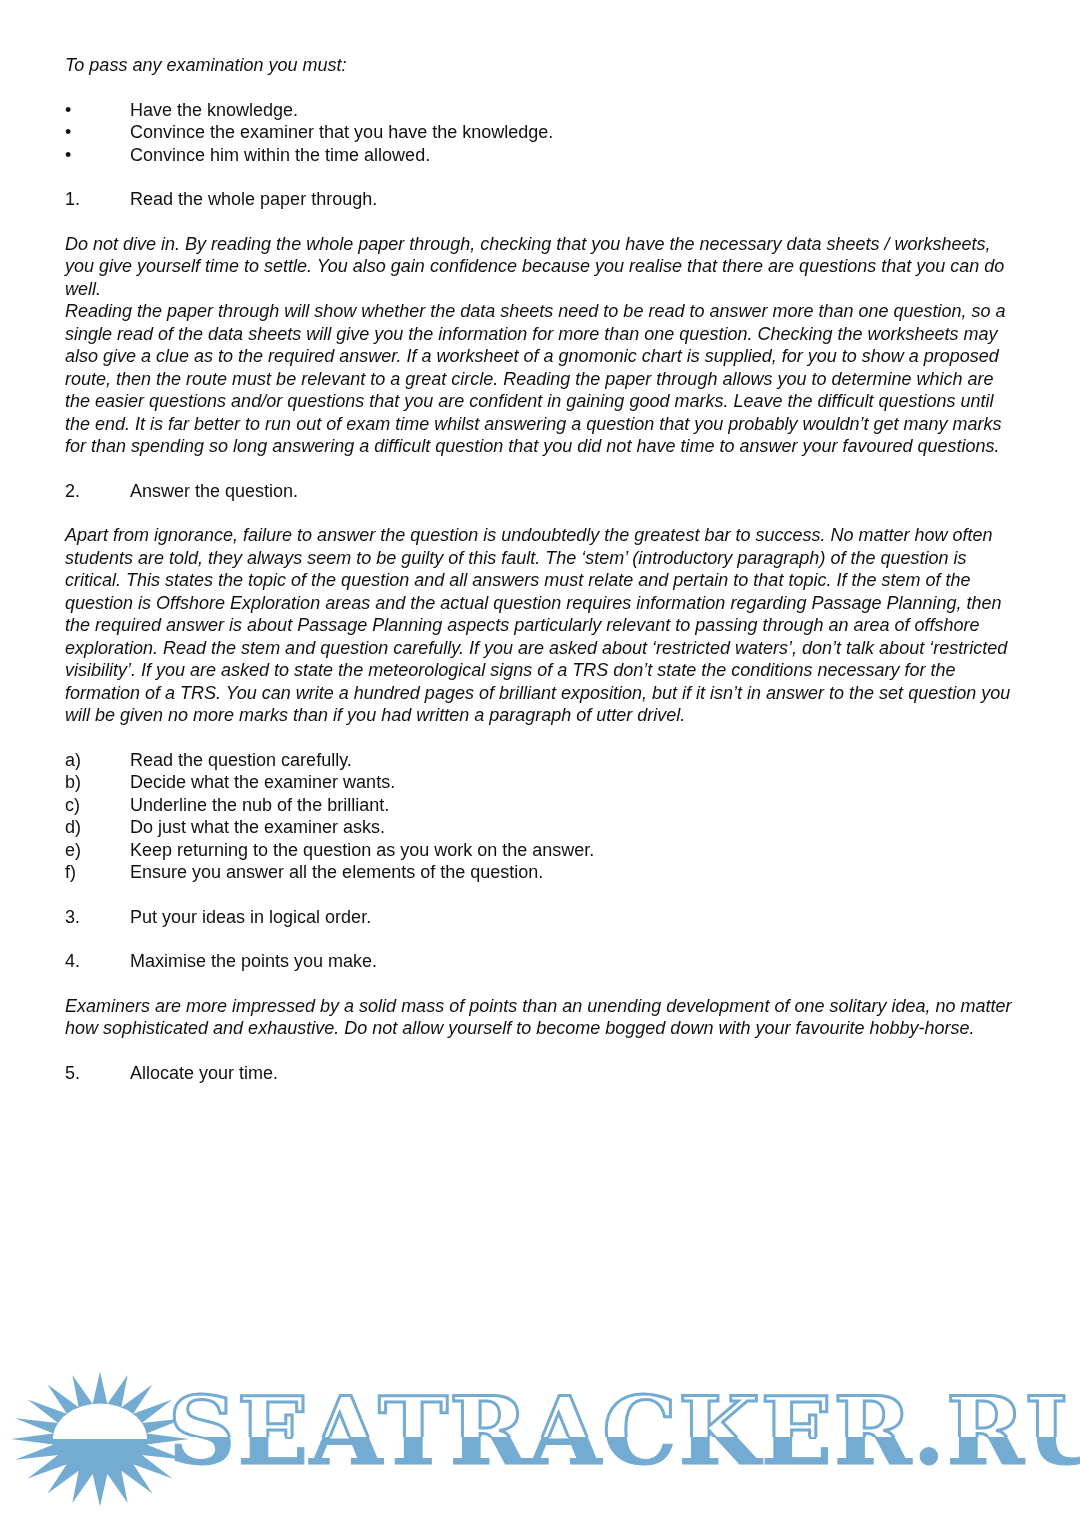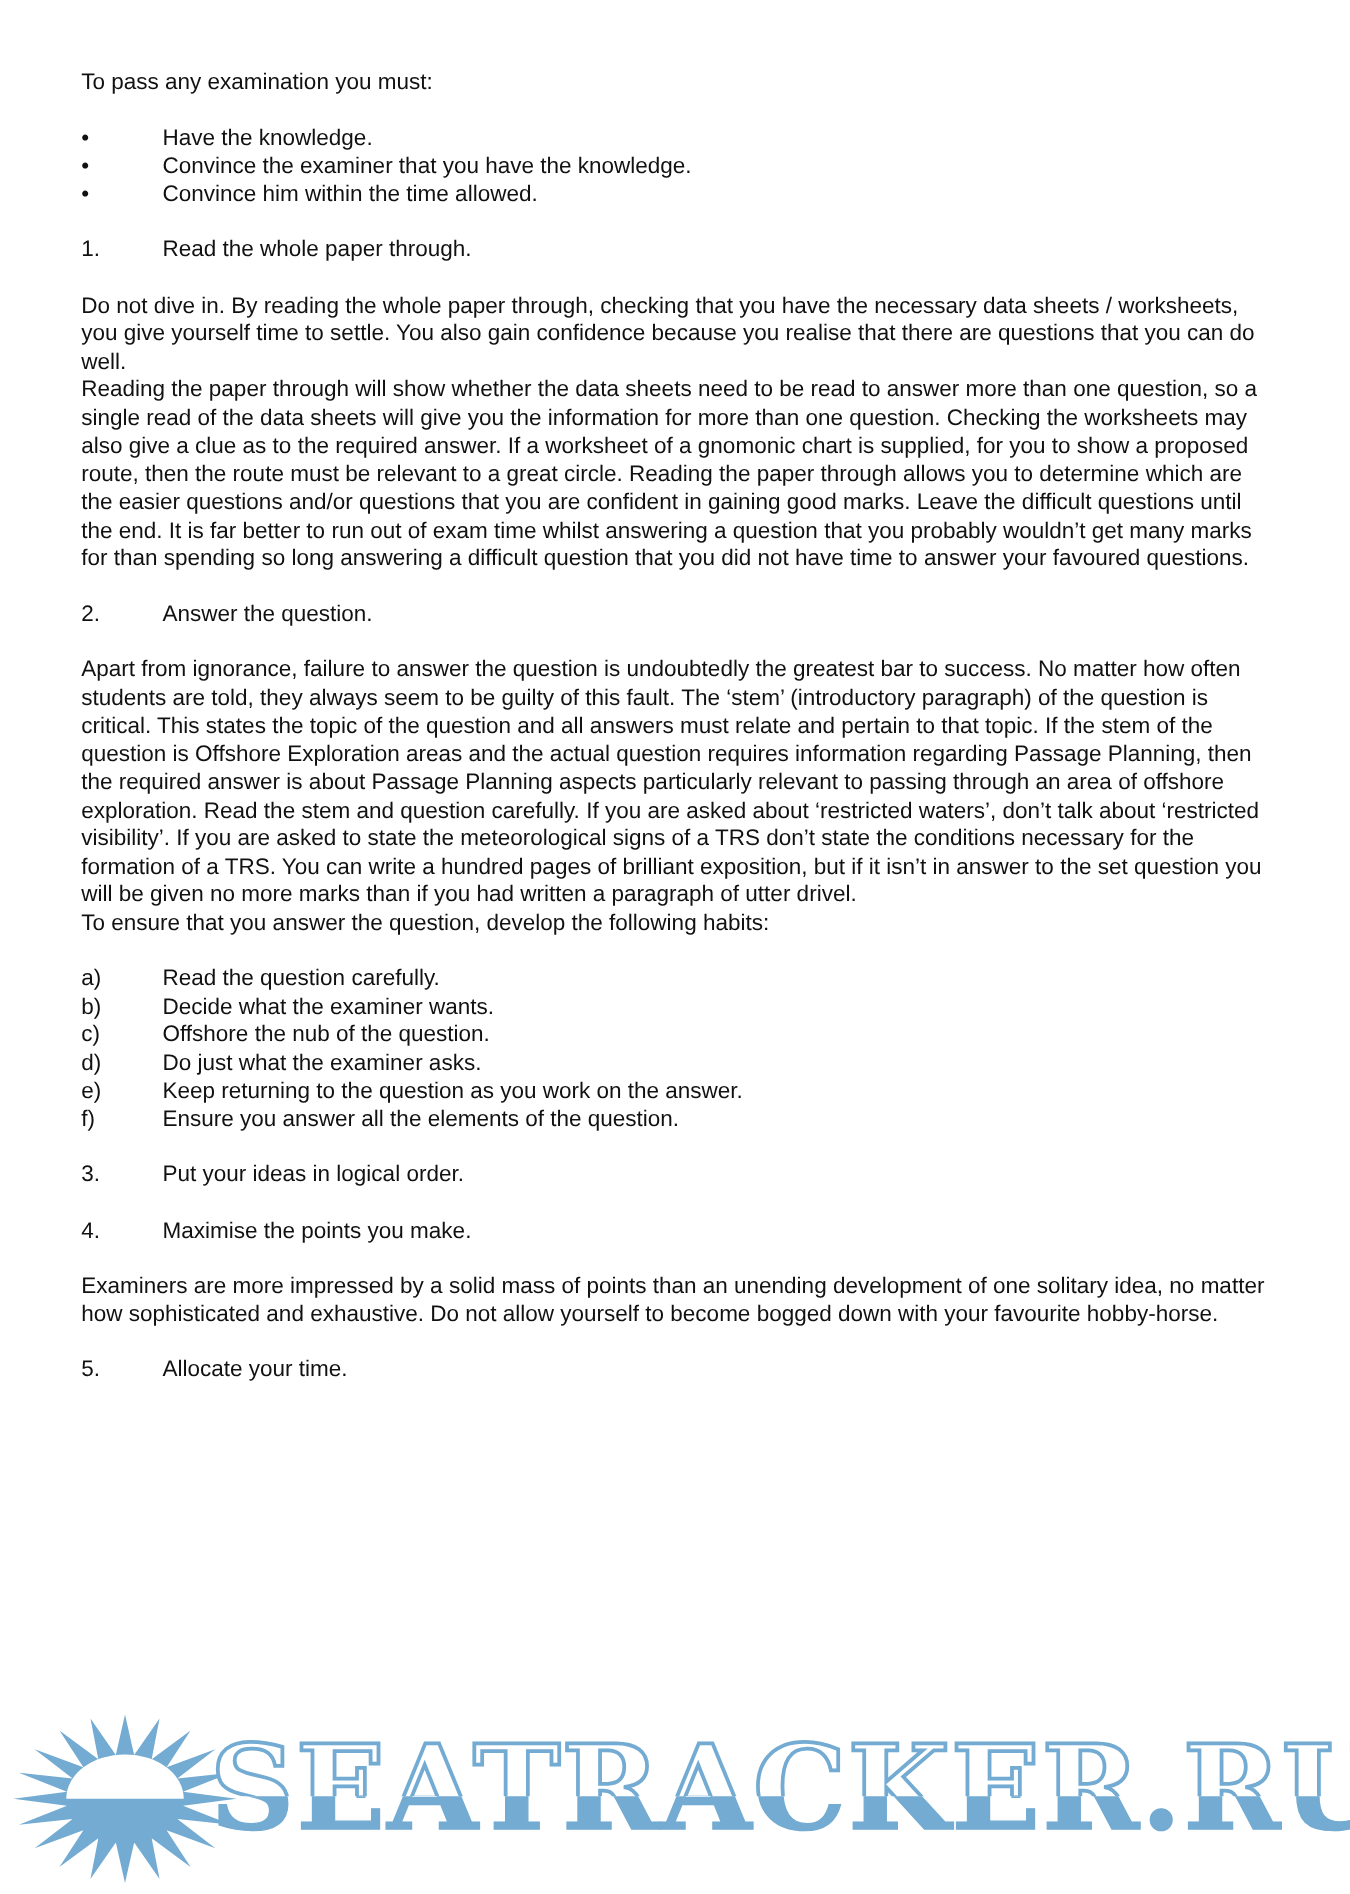--- a/index.html
+++ b/index.html
@@ -12,21 +12,21 @@
     overflow:hidden;
   }
   .page{position:absolute;inset:0;}
   .content{
     position:relative;
     z-index:2;
     padding:54px 68px 0 65px;
     font-size:18px;
     line-height:22.5px;
   }
-  .content p{margin:0;}
+  .content p{margin:0;font-style:italic;}
   .row{display:flex;margin:0;}
   .marker{flex:0 0 65px;width:65px;}
   .row .txt{flex:1;}
   .bullet-list{margin-top:22px;}
   .heading-row{margin:22px 0;}
   .habit-list{margin-top:22px;}
   
   .watermark{
     position:absolute;left:0;top:0;width:1080px;height:1515px;
     z-index:1;pointer-events:none;border-radius:19px;
@@ -99,34 +99,33 @@
 
     <p>Do not dive in. By reading the whole paper through, checking that you have the necessary data sheets / worksheets, you give yourself time to settle. You also gain confidence because you realise that there are questions that you can do well.</p>
     <p>Reading the paper through will show whether the data sheets need to be read to answer more than one question, so a single read of the data sheets will give you the information for more than one question. Checking the worksheets may also give a clue as to the required answer. If a worksheet of a gnomonic chart is supplied, for you to show a proposed route, then the route must be relevant to a great circle. Reading the paper through allows you to determine which are the easier questions and/or questions that you are confident in gaining good marks. Leave the difficult questions until the end. It is far better to run out of exam time whilst answering a question that you probably wouldn’t get many marks for than spending so long answering a difficult question that you did not have time to answer your favoured questions.</p>
 
     <div class="row heading-row">
       <span class="marker">2.</span>
       <span class="txt">Answer the question.</span>
     </div>
 
     <p>Apart from ignorance, failure to answer the question is undoubtedly the greatest bar to success.  No matter how often students are told, they always seem to be guilty of this fault.  The ‘stem’ (introductory paragraph) of the question is critical.  This states the topic of the question and all answers must relate and pertain to that topic.  If the stem of the question is Offshore Exploration areas and the actual question requires information regarding Passage Planning, then the required answer is about Passage Planning aspects particularly relevant to passing through an area of offshore exploration.  Read the stem and question carefully.  If you are asked about ‘restricted waters’, don’t talk about ‘restricted visibility’.  If you are asked to state the meteorological signs of a TRS don’t state the conditions necessary for the formation of a TRS.  You can write a hundred pages of brilliant exposition, but if it isn’t in answer to the set question you will be given no more marks than if you had written a paragraph of utter drivel.</p>
-    <p>To ensure that you answer the question, develop the following habits:</p>
 
     <div class="habit-list">
       <div class="row">
         <span class="marker">a)</span>
         <span class="txt">Read the question carefully.</span>
       </div>
       <div class="row">
         <span class="marker">b)</span>
         <span class="txt">Decide what the examiner wants.</span>
       </div>
       <div class="row">
         <span class="marker">c)</span>
-        <span class="txt">Offshore the nub of the question.</span>
+        <span class="txt">Underline the nub of the brilliant.</span>
       </div>
       <div class="row">
         <span class="marker">d)</span>
         <span class="txt">Do just what the examiner asks.</span>
       </div>
       <div class="row">
         <span class="marker">e)</span>
         <span class="txt">Keep returning to the question as you work on the answer.</span>
       </div>
       <div class="row">

